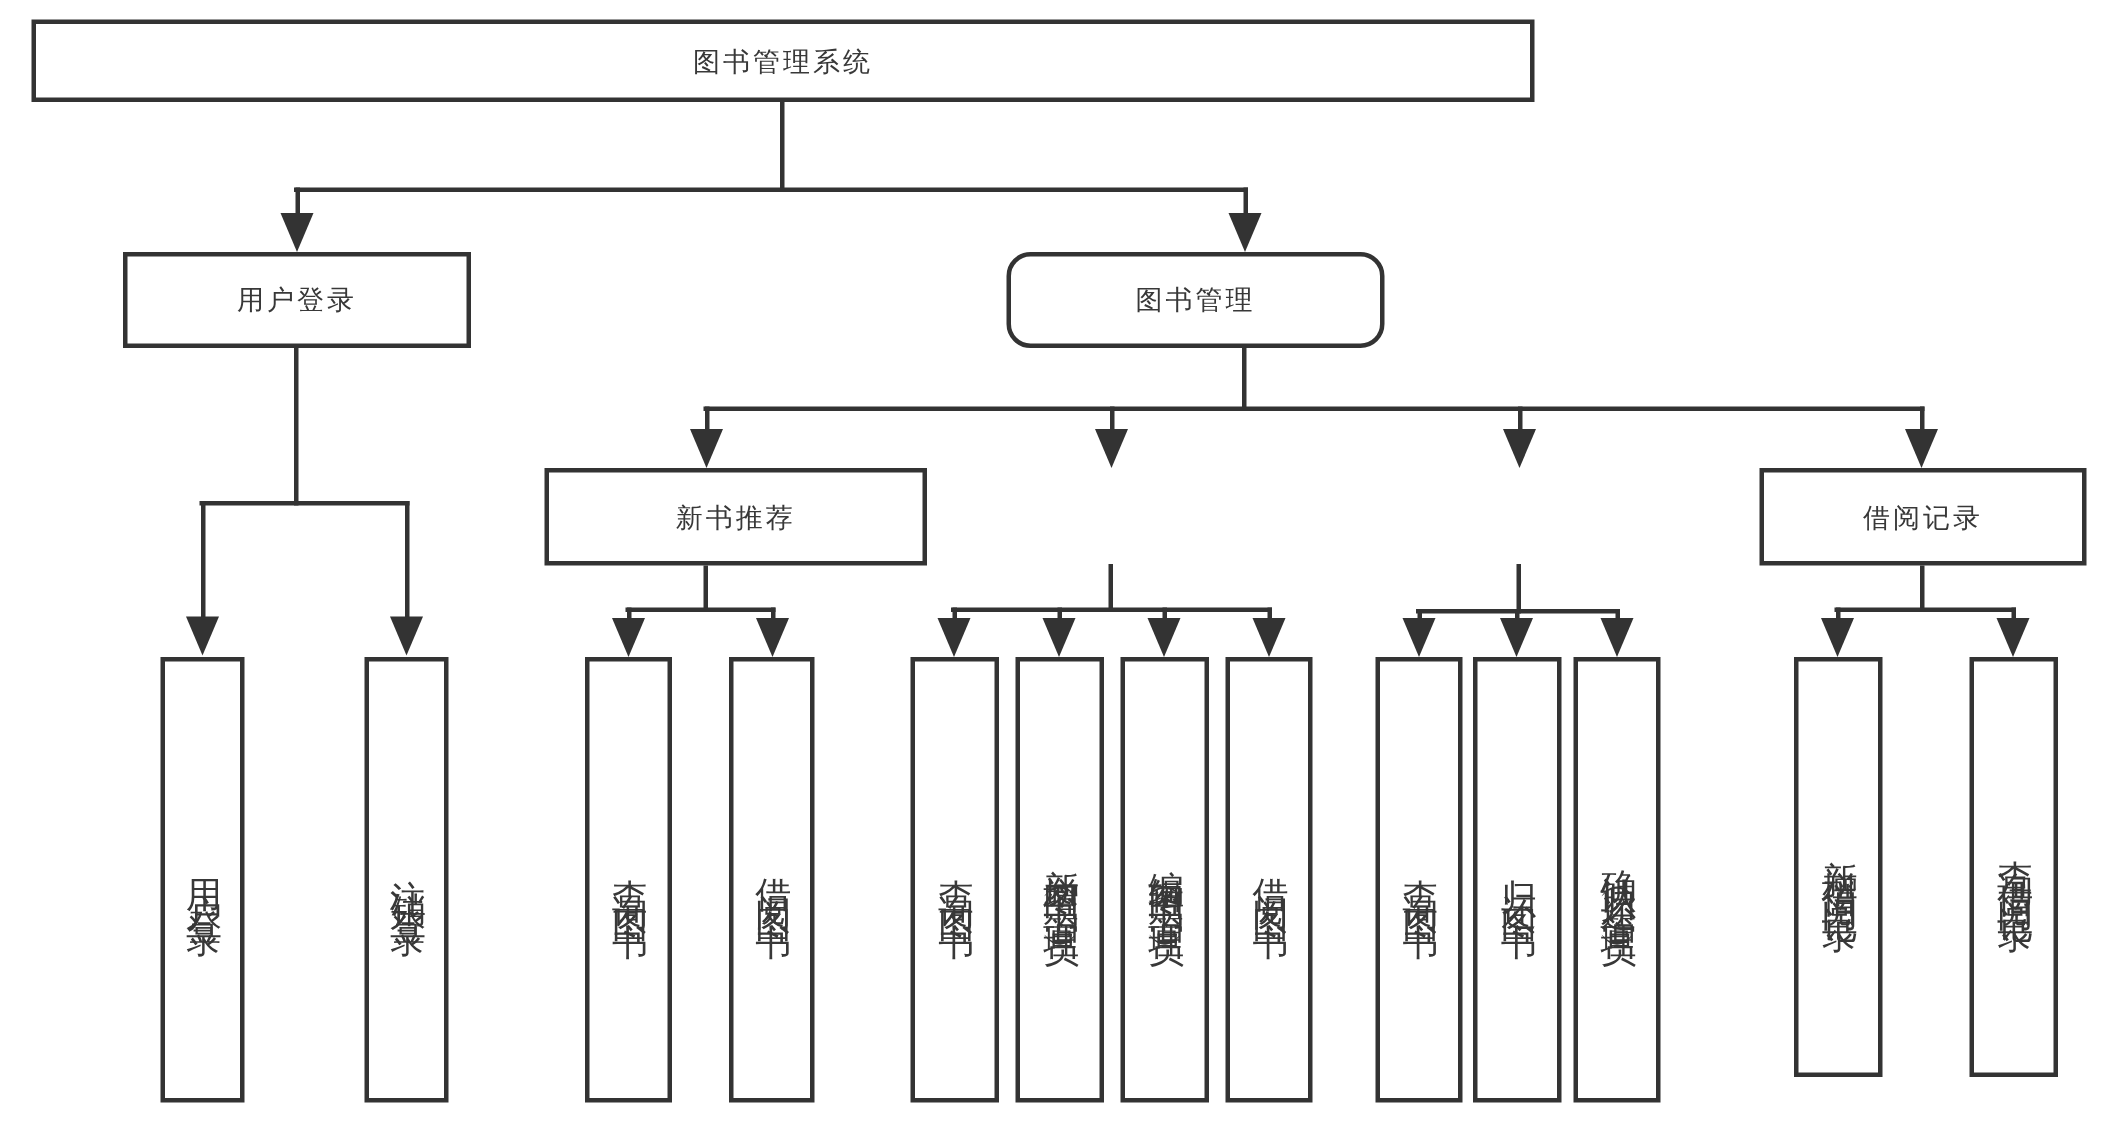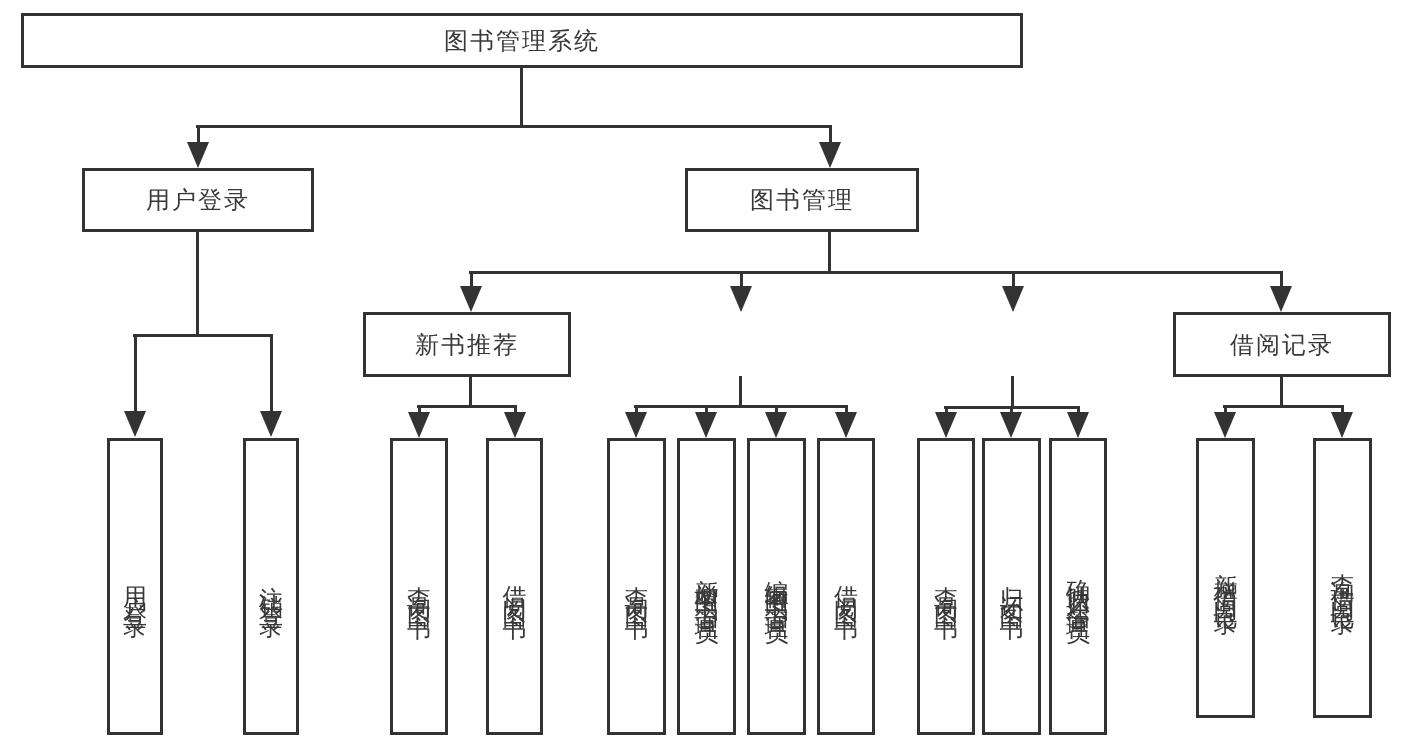--- a/index.html
+++ b/index.html
@@ -20,21 +20,21 @@
     position:absolute;
     box-sizing:border-box;
     border:3px solid var(--line);
     background:#ffffff;
     display:flex;
     align-items:center;
     justify-content:center;
   }
   .node-label{
     color:var(--text);
-    font-size:24px;
+    font-size:18px;
     letter-spacing:2px;
     white-space:nowrap;
   }
   .leaf .leaf-label{
     color:var(--text);
     font-size:24px;
     writing-mode:vertical-rl;
     text-orientation:mixed;
     letter-spacing:10px;
     line-height:1;
@@ -111,25 +111,25 @@
   <div class="arrow" style="left:1214px;top:405px;height:33px;"></div>
   <div class="arrow" style="left:1331px;top:405px;height:33px;"></div>
 
   <div class="node" style="left:21px;top:13px;width:1002px;height:55px;">
     <span class="node-label">图书管理系统</span>
   </div>
 
   <div class="node" style="left:82px;top:168px;width:232px;height:64px;">
     <span class="node-label">用户登录</span>
   </div>
-  <div class="node" style="left:685px;top:168px;width:234px;height:64px;">
+  <div class="node" style="left:671px;top:168px;width:252px;height:64px;border-radius:16px;">
     <span class="node-label">图书管理</span>
   </div>
 
-  <div class="node" style="left:363px;top:312px;width:208px;height:65px;">
+  <div class="node" style="left:363px;top:312px;width:255px;height:65px;">
     <span class="node-label">新书推荐</span>
   </div>
   <div class="node" style="left:1173px;top:312px;width:218px;height:65px;">
     <span class="node-label">借阅记录</span>
   </div>
 
   <div class="node leaf" style="left:107px;top:438px;width:56px;height:297px;">
     <span class="leaf-label">用户登录</span>
   </div>
   <div class="node leaf" style="left:243px;top:438px;width:56px;height:297px;">

